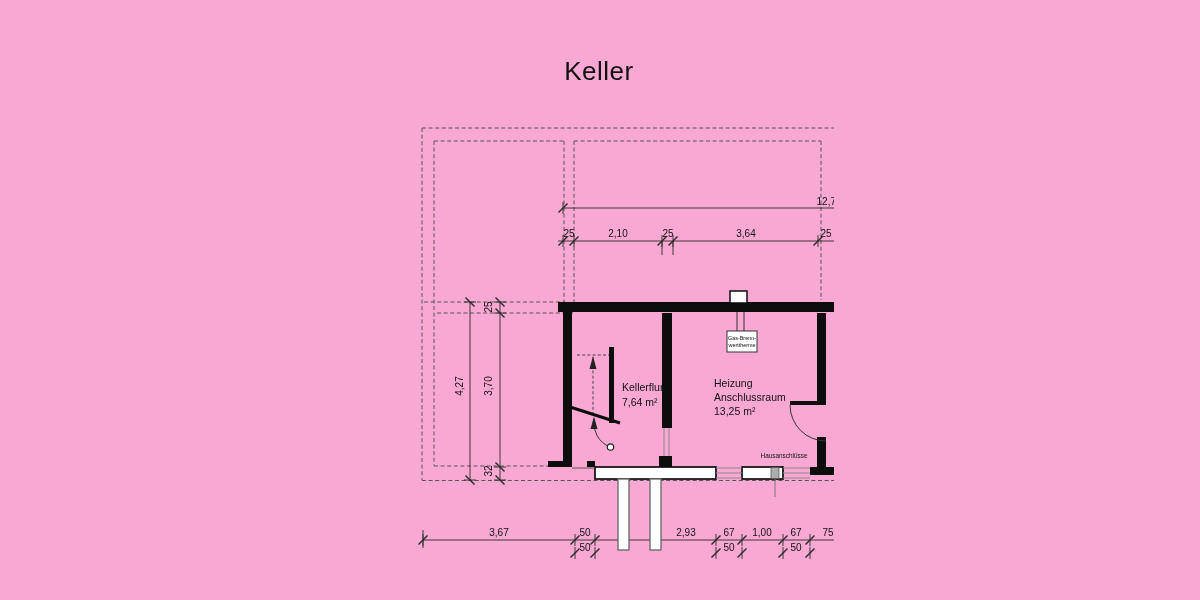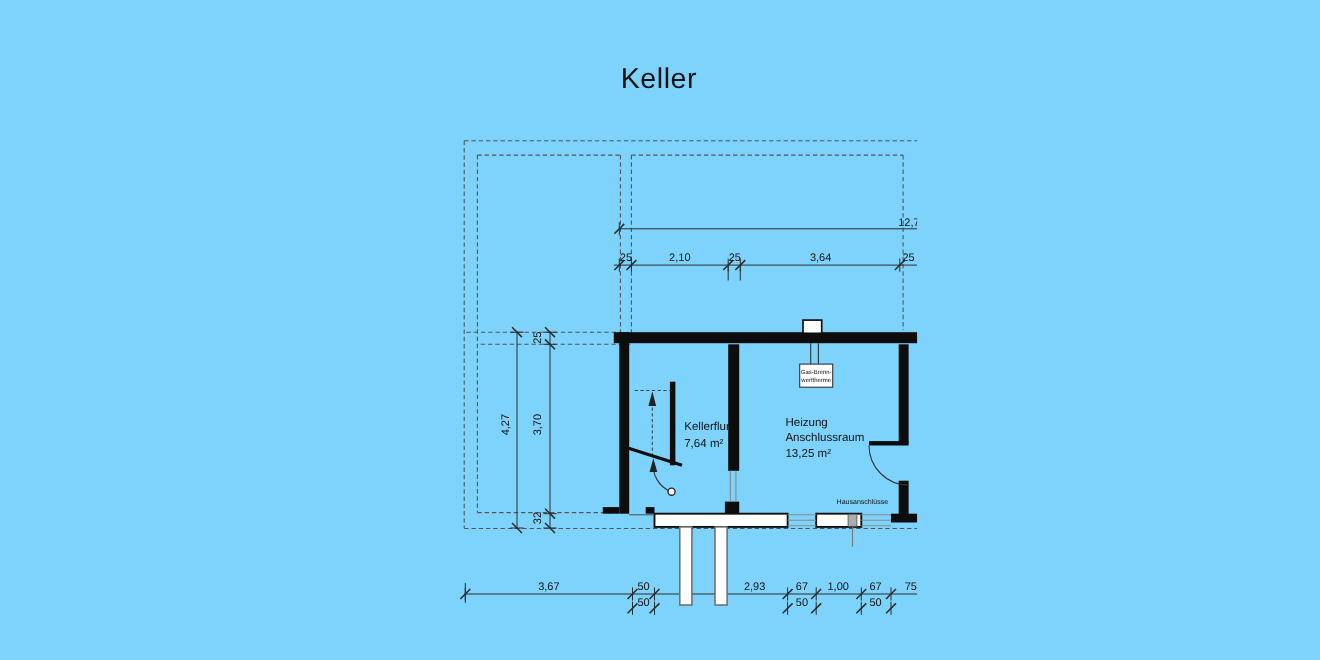--- a/index.html
+++ b/index.html
@@ -1,17 +1,17 @@
 <!DOCTYPE html>
 <html><head>
 <meta charset="utf-8">
 <style>
   html,body{margin:0;padding:0;background:#ffffff;}
   body{width:1200px;height:600px;font-family:"Liberation Sans",sans-serif;overflow:hidden;}
-  .stage{position:relative;width:1200px;height:600px;background:#7dd3fc;}
+  .stage{position:relative;width:1200px;height:600px;background:#f9a8d4;}
   .clip{position:absolute;left:0;top:0;width:834px;height:600px;overflow:hidden;}
   .title{
     position:absolute;left:599px;top:56px;transform:translateX(-50%);
     font-size:26px;color:#111;letter-spacing:0.5px;white-space:nowrap;
   }
   svg{position:absolute;left:0;top:0;}
   svg text{font-family:"Liberation Sans",sans-serif;fill:#111;}
   .dimtxt{font-size:10px;}
   .roomtxt{font-size:10.5px;}
   .tinytxt{font-size:5.4px;}

